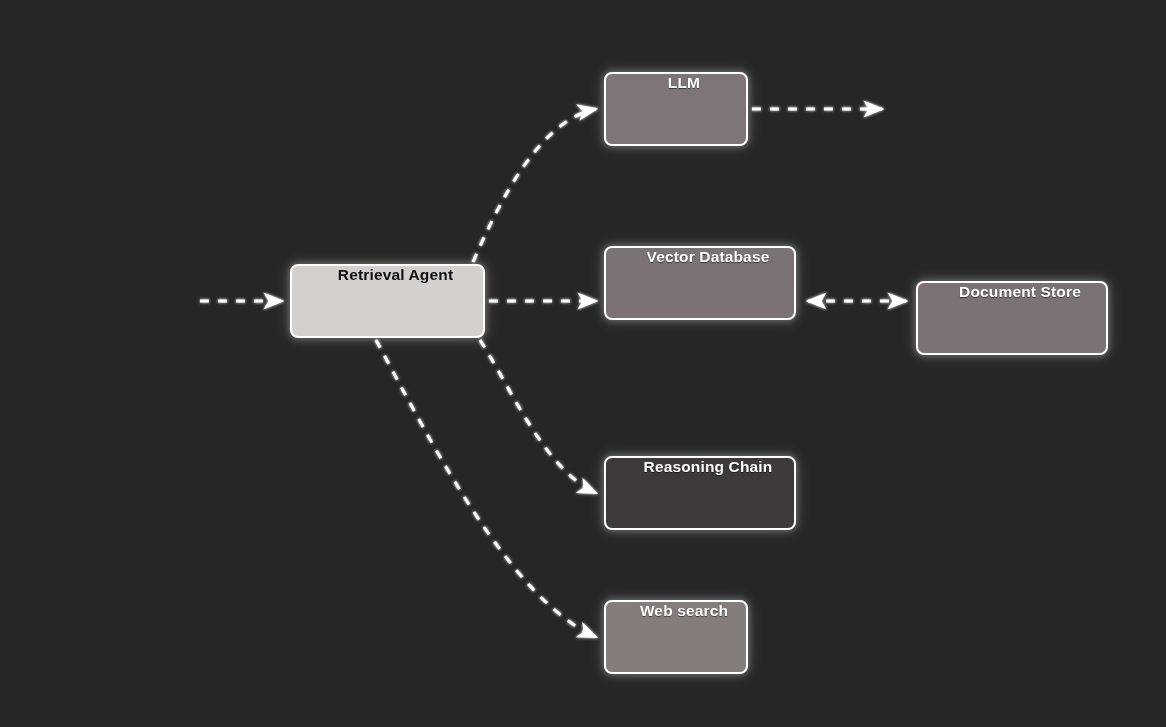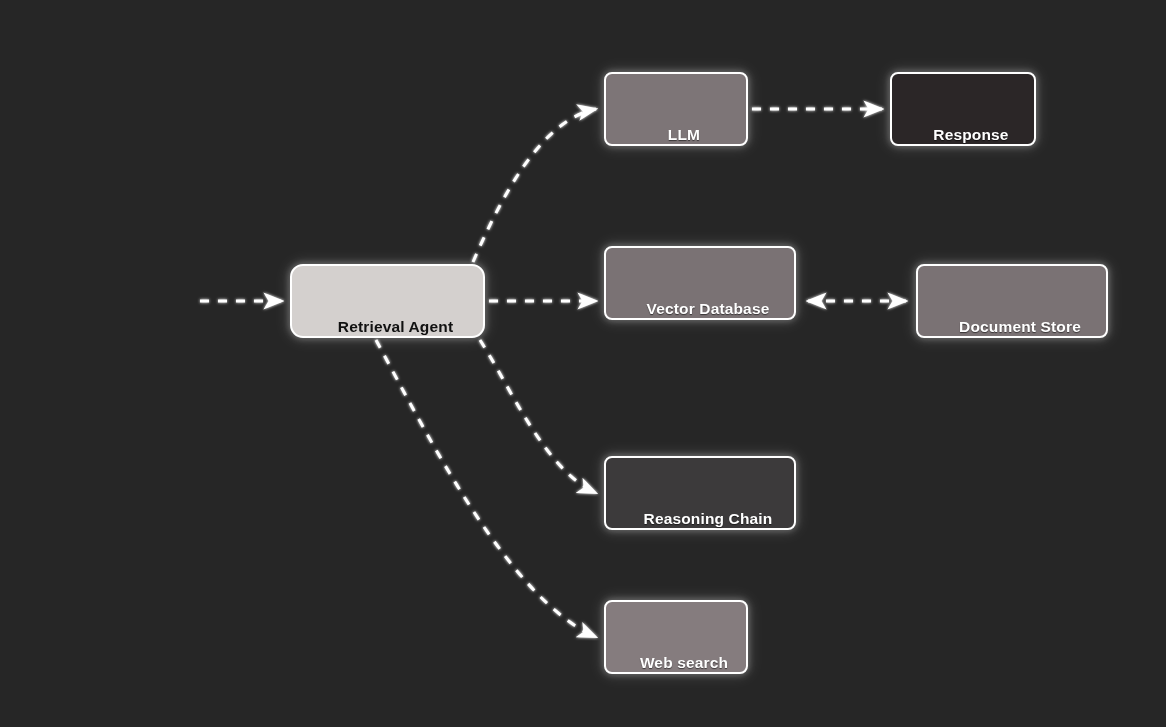--- a/index.html
+++ b/index.html
@@ -27,38 +27,38 @@
     width: 1166px;
     height: 727px;
     pointer-events: none;
   }
   .node {
     position: absolute;
     box-sizing: border-box;
     border: 2px solid #ffffff;
     border-radius: 8px;
     display: flex;
-    align-items: flex-end;
+    align-items: flex-start;
     justify-content: center;
     text-align: center;
     font-size: 15.5px;
     font-weight: bold;
     letter-spacing: 0.15px;
     box-shadow: 0 0 7px 1px rgba(255,255,255,0.30),
                 0 0 16px 3px rgba(255,255,255,0.10);
     user-select: none;
     padding-left: 16px;
   }
   .node .label {
     display: block;
     line-height: 1.15;
     padding: 0 8px;
   }
   .txt-light { color: #ffffff; text-shadow: 0 1px 1px rgba(0,0,0,0.55); }
-  .txt-dark  { color: #111111; border-radius: 13px; }
+  .txt-dark  { color: #111111; }
 
   
   #node-query           { left: 50px;  top: 265px; width: 146px; height: 72px; }
   #node-retrieval-agent { left: 290px; top: 264px; width: 195px; height: 74px; }
   #node-llm             { left: 604px; top: 72px;  width: 144px; height: 74px; }
   #node-response        { left: 890px; top: 72px;  width: 146px; height: 74px; }
   #node-vector-database { left: 604px; top: 246px; width: 192px; height: 74px; }
   #node-document-store  { left: 916px; top: 264px; width: 192px; height: 74px; }
   #node-reasoning-chain { left: 604px; top: 456px; width: 192px; height: 74px; }
   #node-web-search      { left: 604px; top: 600px; width: 144px; height: 74px; }
@@ -105,29 +105,26 @@
 
 
   <div class="node txt-dark" id="node-retrieval-agent" style="background:#d4d0ce;">
     <span class="label">Retrieval Agent</span>
   </div>
 
   <div class="node txt-light" id="node-llm" style="background:#7d7577;">
     <span class="label">LLM</span>
   </div>
 
-  <div class="node txt-light" id="node-response" style="background:#2b2627;">
-    <span class="label">Response</span>
-  </div>
 
   <div class="node txt-light" id="node-vector-database" style="background:#7a7274;">
     <span class="label">Vector Database</span>
   </div>
 
-  <div class="node txt-light" id="node-document-store" style="background:#7a7274;">
+  <div class="node txt-light" id="node-document-store" style="background:#7a7274;margin-top:17px;">
     <span class="label">Document Store</span>
   </div>
 
   <div class="node txt-light" id="node-web-search" style="background:#857c7e;">
     <span class="label">Web search</span>
   </div>
 
   <div class="node txt-light" id="node-reasoning-chain" style="background:#3c3a3b;">
     <span class="label">Reasoning Chain</span>
   </div>

